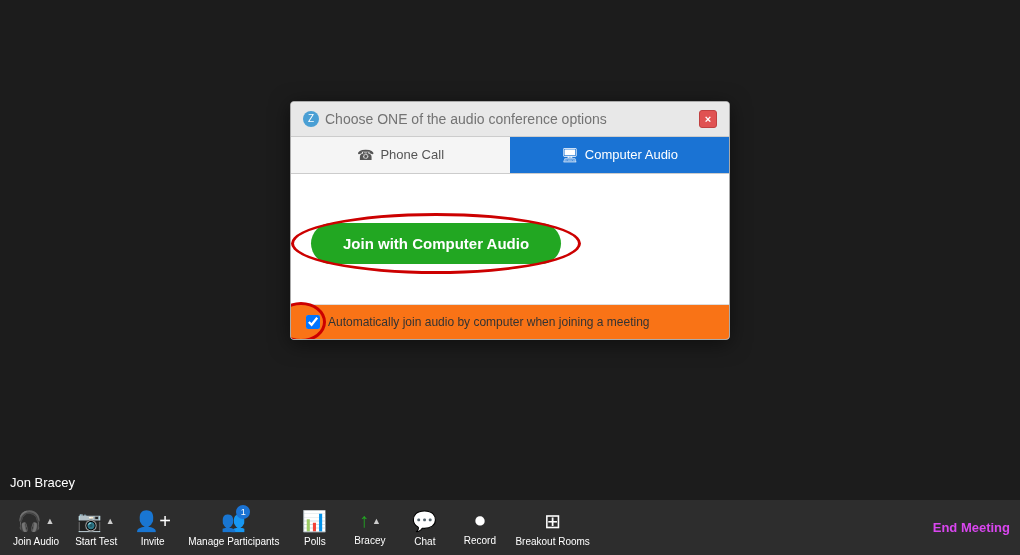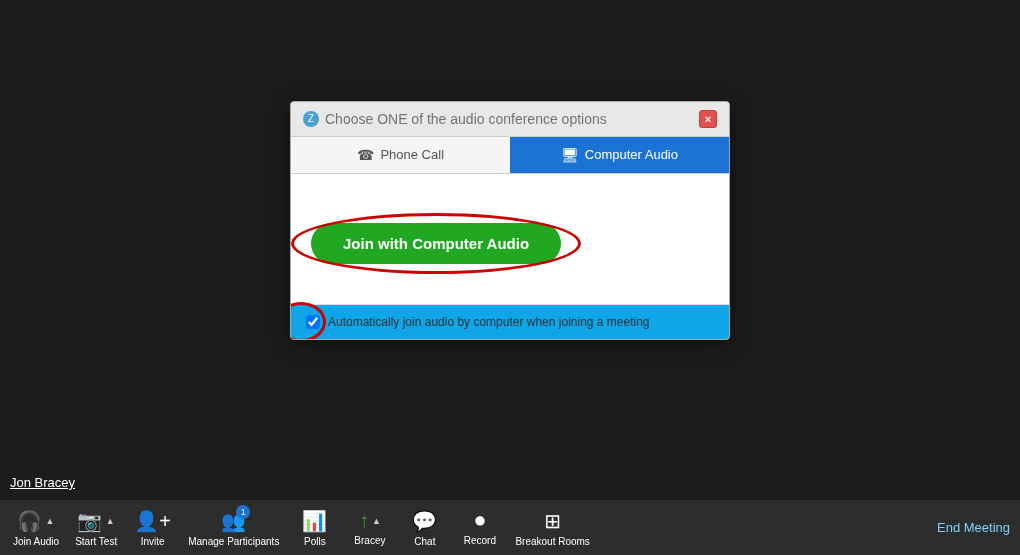--- a/index.html
+++ b/index.html
@@ -20,21 +20,20 @@
       position: relative;
     }
 
     
     .user-name {
       position: absolute;
       bottom: 10px;
       left: 10px;
       color: #fff;
       font-size: 13px;
-      text-decoration: underline;
     }
 
     
     .dialog-overlay {
       position: absolute;
       top: 0; left: 0; right: 0; bottom: 0;
       display: flex;
       align-items: center;
       justify-content: center;
     }
@@ -169,21 +168,21 @@
 
     .test-link {
       color: #1a73d4;
       font-size: 12px;
       text-decoration: underline;
       cursor: pointer;
     }
 
     
     .dialog-footer {
-      background: #0ea5e9;
+      background: #f97316;
       border-top: 1px solid #ddd;
       padding: 10px 15px;
       display: flex;
       align-items: center;
       gap: 10px;
       position: relative;
     }
 
     .checkbox-wrapper {
       position: relative;
@@ -256,23 +255,23 @@
 
     .chevron-up {
       font-size: 9px;
       color: #ccc;
       margin-left: 1px;
     }
 
     .end-meeting {
       position: absolute;
       right: 10px;
-      color: #7dd3fc;
+      color: #d946ef;
       font-size: 13px;
-      font-weight: normal;
+      font-weight: bold;
       cursor: pointer;
     }
 
     .badge {
       position: absolute;
       top: -4px;
       right: -4px;
       background: #1a73d4;
       color: white;
       border-radius: 50%;

